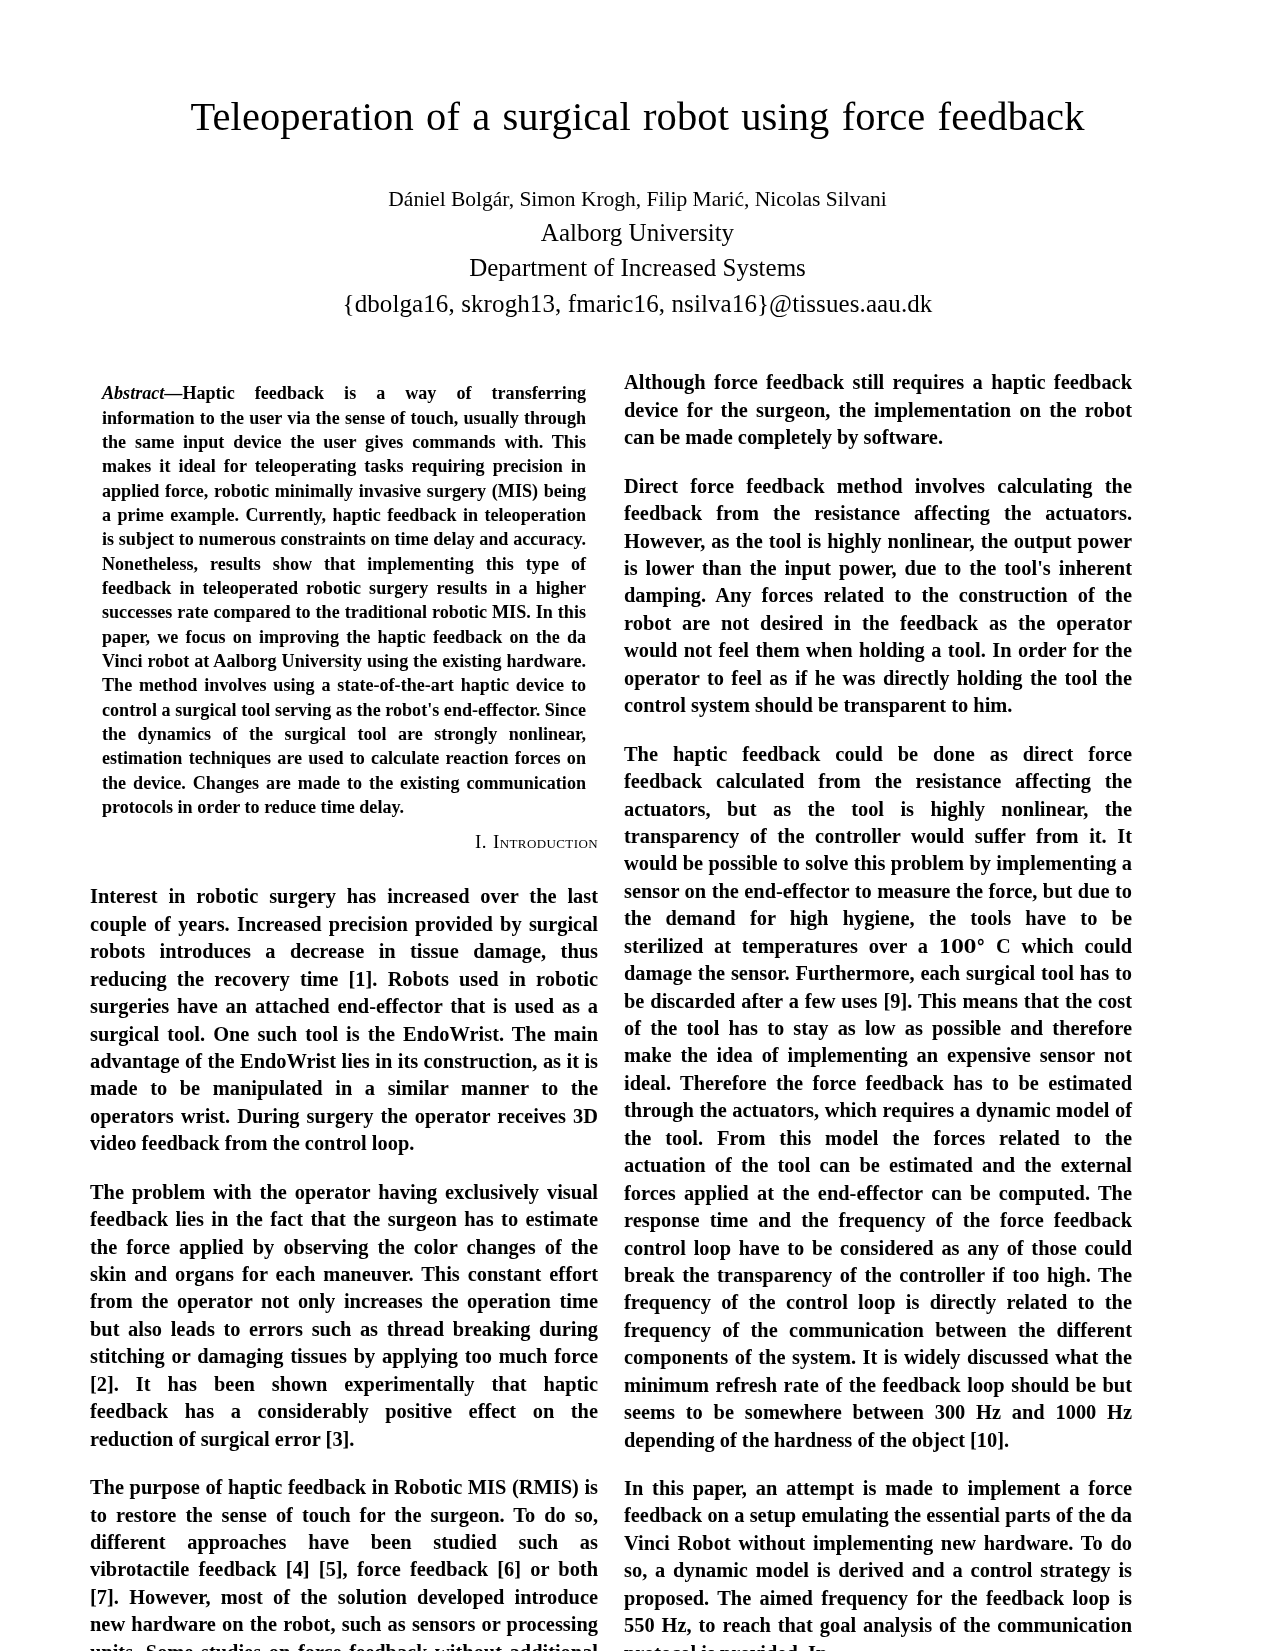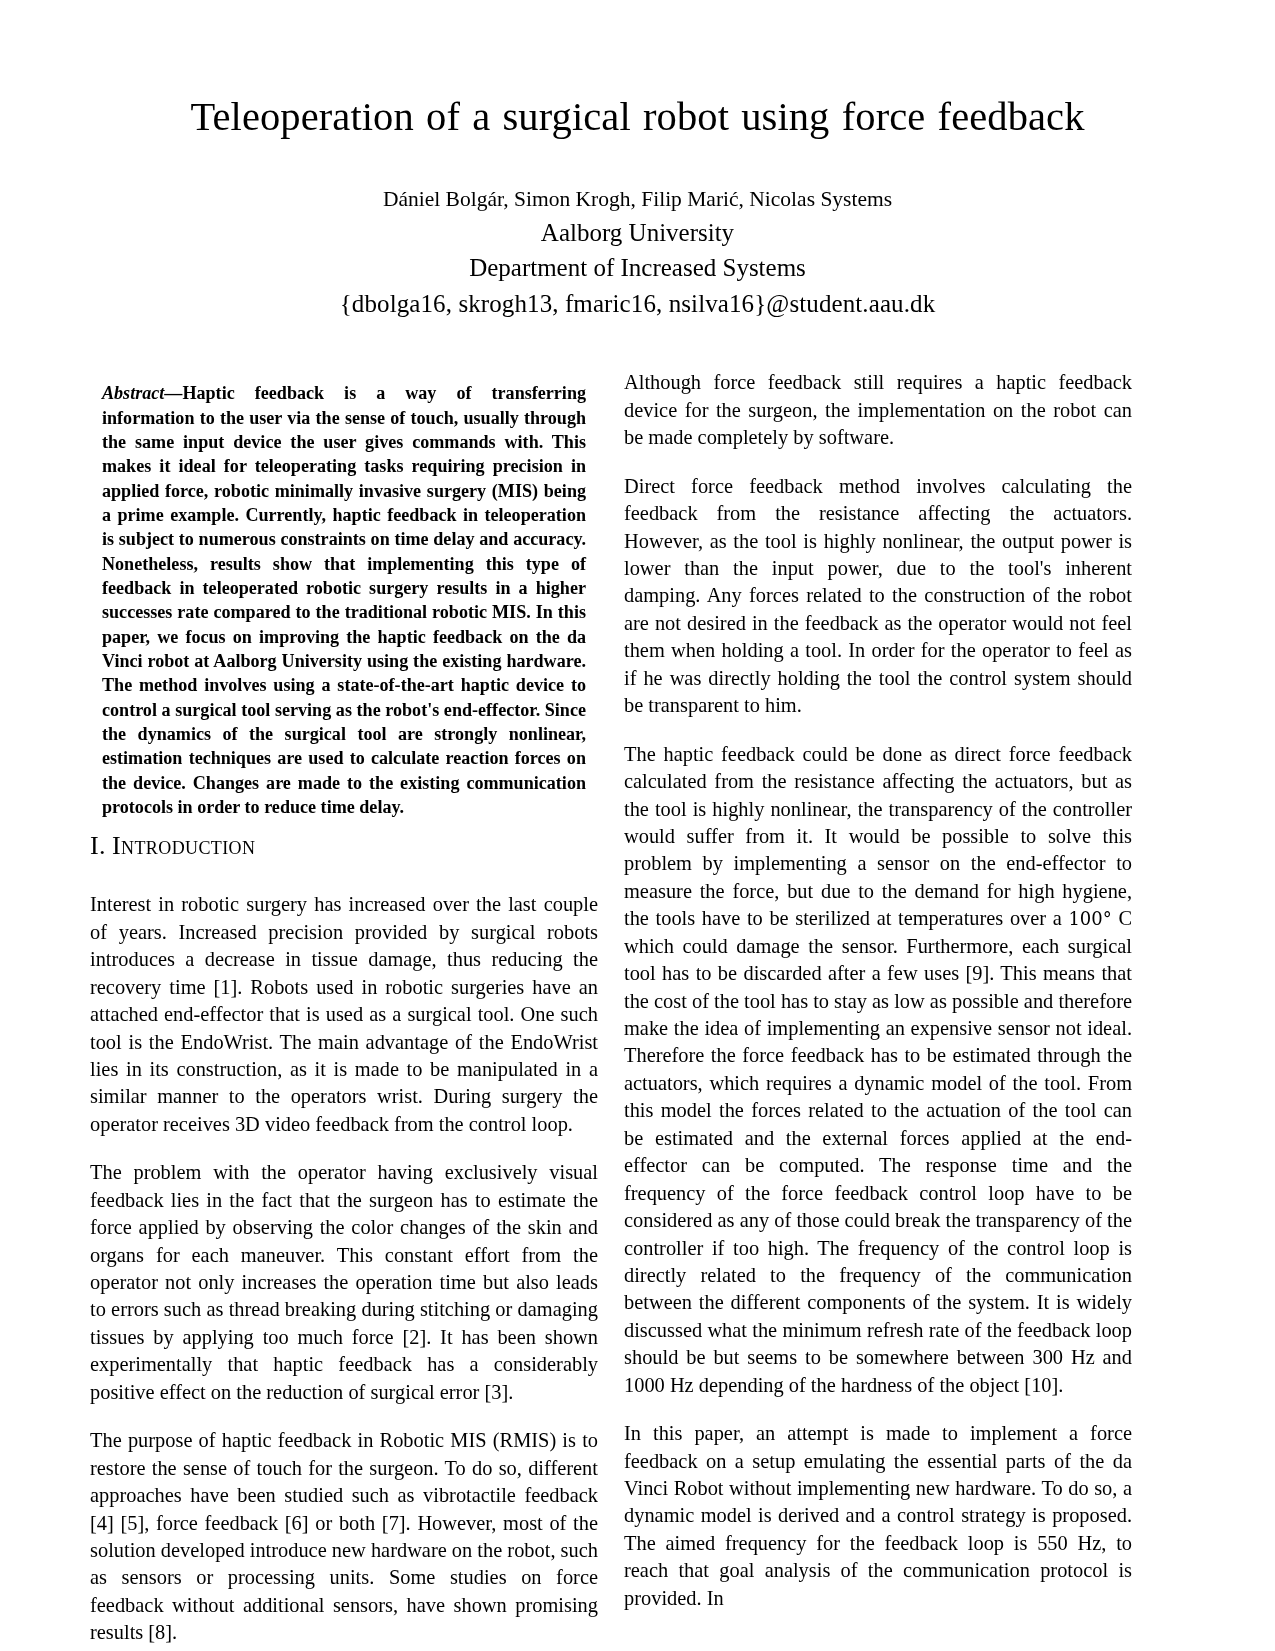--- a/index.html
+++ b/index.html
@@ -72,59 +72,60 @@
     text-justify: inter-word;
     hyphens: manual;
     margin: 12px;
   }
   .abstract .abs-head {
     font-style: italic;
     font-weight: bold;
   }
 
   .section-heading {
-    text-align: left;
-    font-size: 26px;
+    text-align: right;
+    font-size: 19px;
     margin-bottom: 30px;
     font-weight: normal;
     font-variant: small-caps;
     letter-spacing: 0.4px;
   }
   .section-heading .numeral {
     font-variant: normal;
   }
   .section-heading .sec-gap { display: inline-block; width: 6px; }
 
   p.body {
     font-size: 20.4px;
     line-height: 1.345;
     text-align: justify;
     text-justify: inter-word;
     margin: 0 0 21px 0;
     hyphens: manual;
+    font-weight: bold;
   }
   p.body:last-child { margin-bottom: 0; }
 
   .math {
     font-family: "DejaVu Serif", "Liberation Serif", serif;
     font-size: 18px;
   }
 </style>
 </head>
 <body>
 
 <div class="page">
 
   <h1 class="title">Teleoperation of a surgical robot using force feedback</h1>
 
   <div class="authors-block">
-    <div class="author-names">Dániel Bolgár, Simon Krogh, Filip Marić, Nicolas Systems</div>
+    <div class="author-names">Dániel Bolgár, Simon Krogh, Filip Marić, Nicolas Silvani</div>
     <div class="affiliation-1">Aalborg University</div>
     <div class="affiliation-2">Department of Increased Systems</div>
-    <div class="emails">{dbolga16, skrogh13, fmaric16, nsilva16}@student.aau.dk</div>
+    <div class="emails">{dbolga16, skrogh13, fmaric16, nsilva16}@tissues.aau.dk</div>
   </div>
 
   <div class="columns">
 
     <div class="col">
 
       <p class="abstract"><span class="abs-head">Abstract</span><span>—</span><span>Haptic feedback is a way of transferring information to the user via the sense of touch, usually through the same input device the user gives commands with. This makes it ideal for teleoperating tasks requiring precision in applied force, robotic minimally invasive surgery (MIS) being a prime example. Currently, haptic feedback in teleoperation is subject to numerous constraints on time delay and accuracy. Nonetheless, results show that implementing this type of feedback in teleoperated robotic surgery results in a higher successes rate compared to the traditional robotic MIS. In this paper, we focus on improving the haptic feedback on the da Vinci robot at Aalborg University using the existing hardware. The method involves using a state-of-the-art haptic device to control a surgical tool serving as the robot's end-effector. Since the dynamics of the surgical tool are strongly nonlinear, estimation techniques are used to calculate reaction forces on the device. Changes are made to the existing communication protocols in order to reduce time delay.</span></p>
 
       <div class="section-heading"><span class="numeral">I.</span><span class="sec-gap"></span><span>Introduction</span></div>
 

